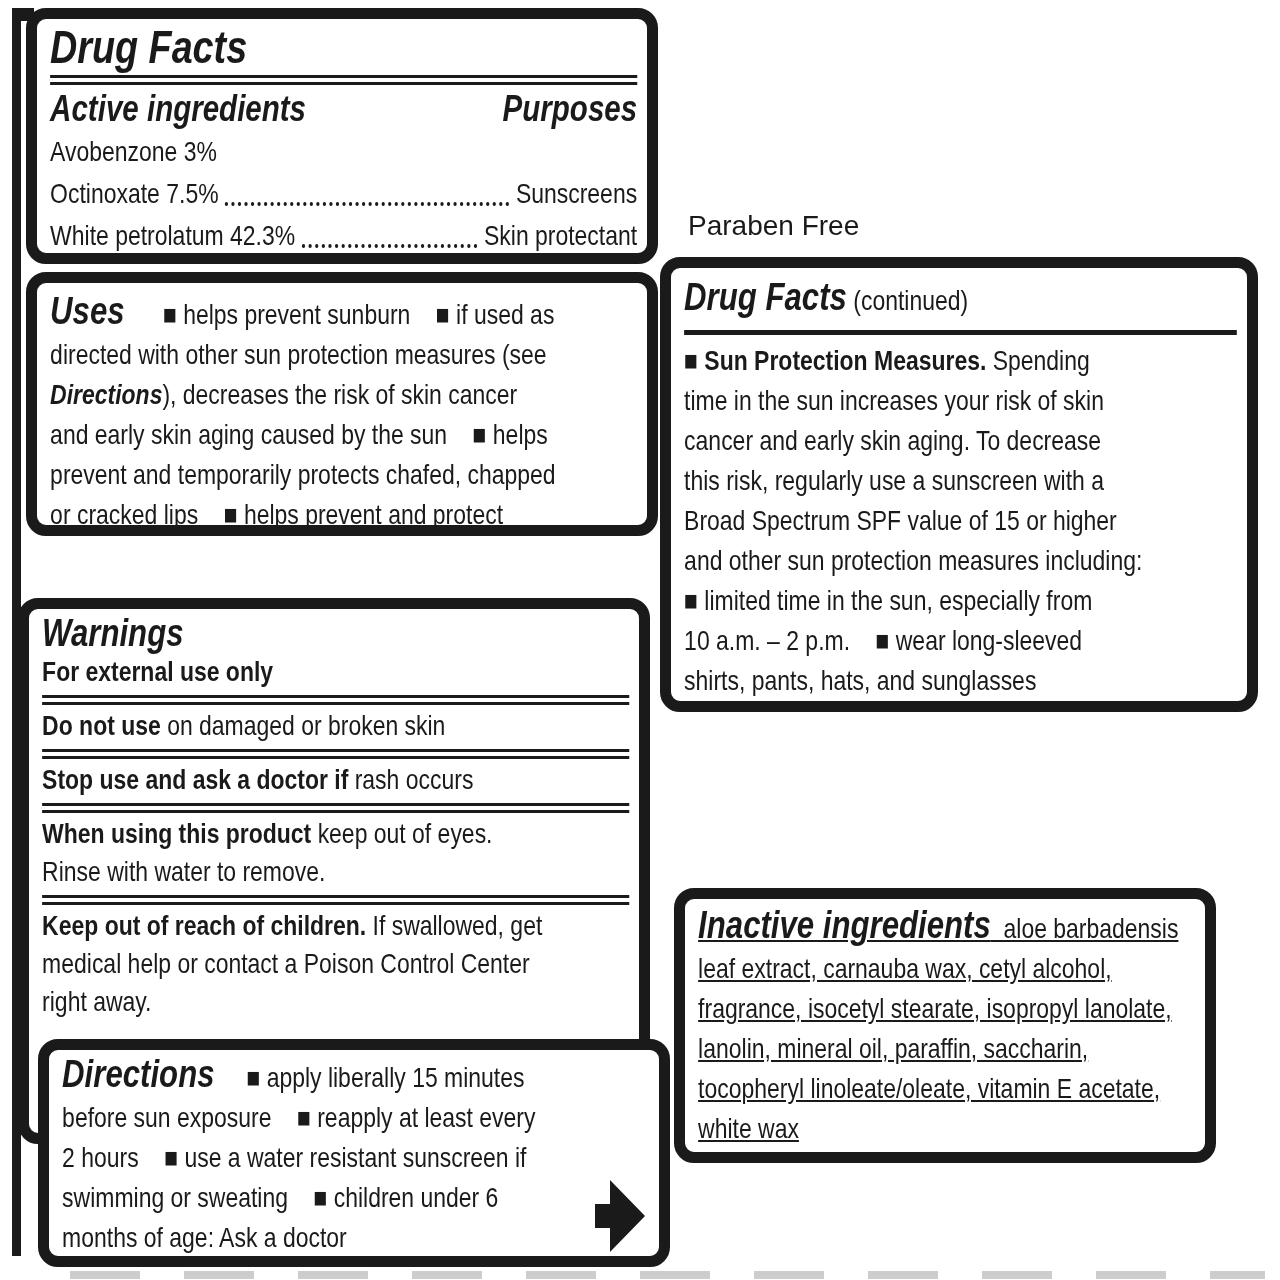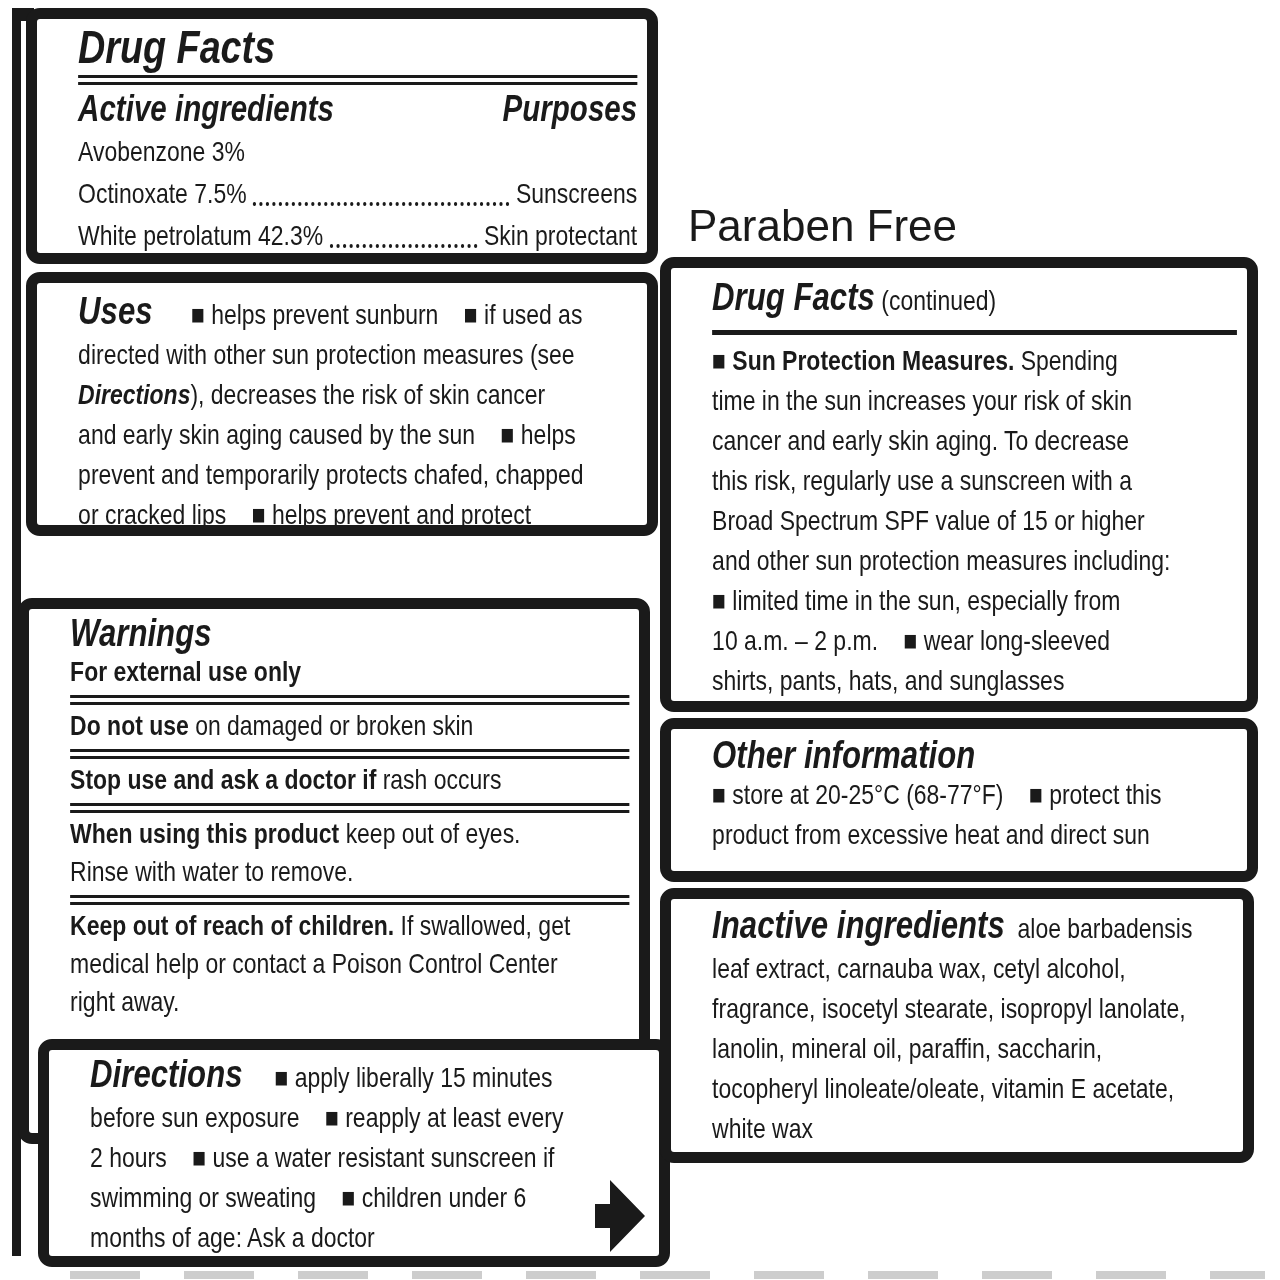--- a/index.html
+++ b/index.html
@@ -4,21 +4,21 @@
 <style>
   :root { --ink:#1a1a1a; --paper:#ffffff; }
   html,body { margin:0; padding:0; background:#ffffff; }
   #sheet {
     position:relative; width:1280px; height:1280px; overflow:hidden;
     background:var(--paper); color:var(--ink);
     font-family:"Liberation Sans", sans-serif;
   }
   .box {
     position:absolute; box-sizing:border-box; background:var(--paper);
-    border:11px solid var(--ink); border-radius:14px; overflow:hidden;padding-left:28px;
+    border:11px solid var(--ink); border-radius:20px; overflow:hidden;
   }
   .pad { padding:4px 12px 0 16px; height:100%; box-sizing:border-box; }
   
   .cond { width:calc(100% / 0.82); transform:scaleX(0.82); transform-origin:left top; }
   .para { white-space:pre-wrap; font-size:28px; line-height:40px; }
   .run-n { font-weight:400; }
   .run-b { font-weight:700; }
   .run-bi { font-weight:700; font-style:italic; }
   .run-h  { font-weight:700; font-style:italic; font-size:38px; }
   .run-h2 { font-weight:700; font-style:italic; font-size:35px; }
@@ -28,28 +28,28 @@
   .rule1 { border-top:5px solid var(--ink); margin:6px 0; }
   .cols { display:flex; justify-content:space-between; font-weight:700; font-style:italic; font-size:36px; line-height:44px; }
   .ingrow { display:flex; align-items:baseline; font-size:28px; line-height:42px; }
   .ingrow .leader { flex:1; border-bottom:4px dotted var(--ink); margin:0 8px 9px 8px; align-self:flex-end; }
   .ingrow .leader.off { visibility:hidden; }
   .wline { font-size:28px; line-height:38px; white-space:pre-wrap; }
   .wpara { font-size:28px; line-height:38px; white-space:pre-wrap; }
   .q .para { line-height:38px; }
   #strip { position:absolute; left:12px; top:8px; width:9px; height:1248px; background:var(--ink); }
   #strip-top { position:absolute; left:12px; top:8px; width:22px; height:13px; background:var(--ink); }
-  #paraben { position:absolute; left:688px; top:206px; font-size:44px; line-height:40px; font-weight:400; }
+  #paraben { position:absolute; left:688px; top:206px; font-size:28px; line-height:40px; font-weight:400; }
   #box-facts    { left:26px;  top:8px;    width:632px; height:256px; }
   #box-uses     { left:26px;  top:272px;  width:632px; height:264px; }
   #box-warn     { left:18px;  top:598px;  width:632px; height:546px; }
   #box-dir      { left:26px;  top:1039px; width:632px; height:228px;margin-left:12px; }
   #box-cont     { left:660px; top:257px;  width:598px; height:455px; }
   #box-other    { left:660px; top:718px;  width:598px; height:164px; }
-  #box-inactive { left:660px; top:888px;  width:594px; height:275px; }
+  #box-inactive { left:674px; top:888px;  width:542px; height:275px;text-decoration:underline; }
   #box-q        { left:660px; top:1168px; width:598px; height:104px; }
   #arrow { position:absolute; right:14px; bottom:4px; width:50px; height:72px; }
   #bottom-dashes {
     position:absolute; left:70px; top:1271px; width:1195px; height:8px;
     background:repeating-linear-gradient(90deg,#cdcdcd 0 70px,transparent 70px 114px);
   }
 </style>
 </head>
 <body>
 
@@ -138,27 +138,20 @@
 cancer and early skin aging. To decrease
 this risk, regularly use a sunscreen with a
 Broad Spectrum SPF value of 15 or higher
 and other sun protection measures including:
 ■ limited time in the sun, especially from
 10 a.m. – 2 p.m.    ■ wear long-sleeved
 shirts, pants, hats, and sunglasses</span></div>
     </div>
   </div>
 
-  <div class="box" id="box-other">
-    <div class="pad cond" style="padding-top:6px;">
-      <div class="sect-title">Other information</div>
-      <div class="para"><span class="run-n">■ store at 20-25°C (68-77°F)    ■ protect this
-product from excessive heat and direct sun</span></div>
-    </div>
-  </div>
 
   <div class="box" id="box-inactive">
     <div class="pad cond" style="padding-top:6px;">
       <div class="para"><span class="run-h">Inactive ingredients</span><span class="run-n">  aloe barbadensis
 leaf extract, carnauba wax, cetyl alcohol,
 fragrance, isocetyl stearate, isopropyl lanolate,
 lanolin, mineral oil, paraffin, saccharin,
 tocopheryl linoleate/oleate, vitamin E acetate,
 white wax</span></div>
     </div>

